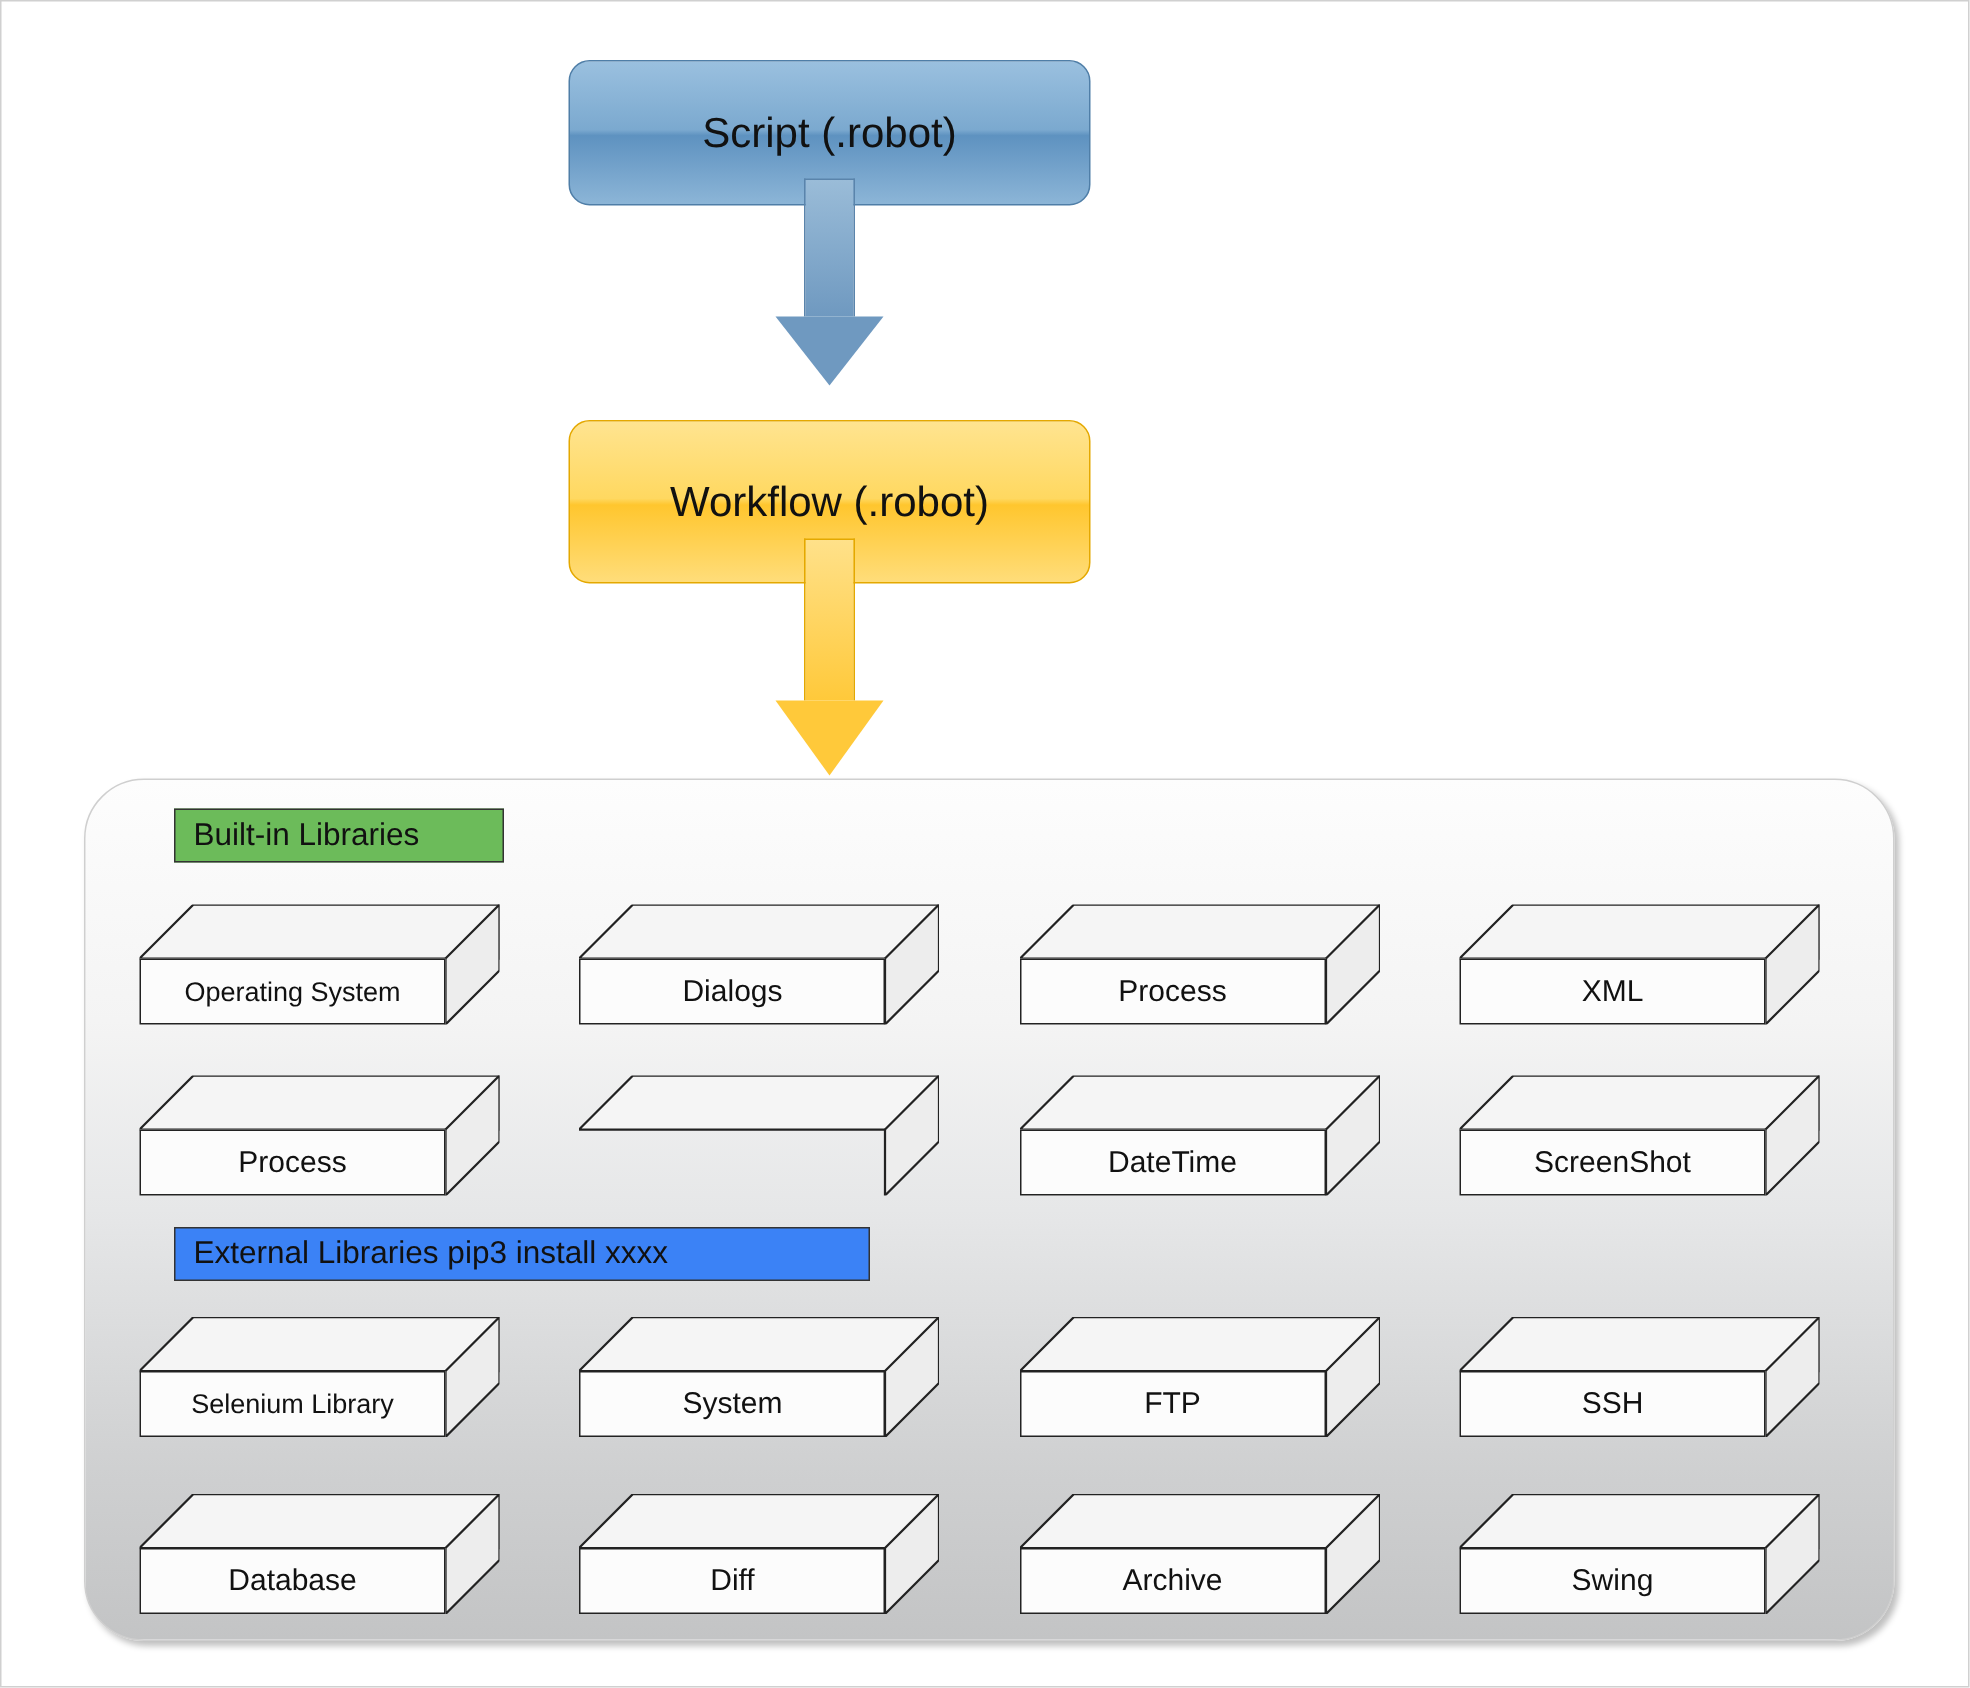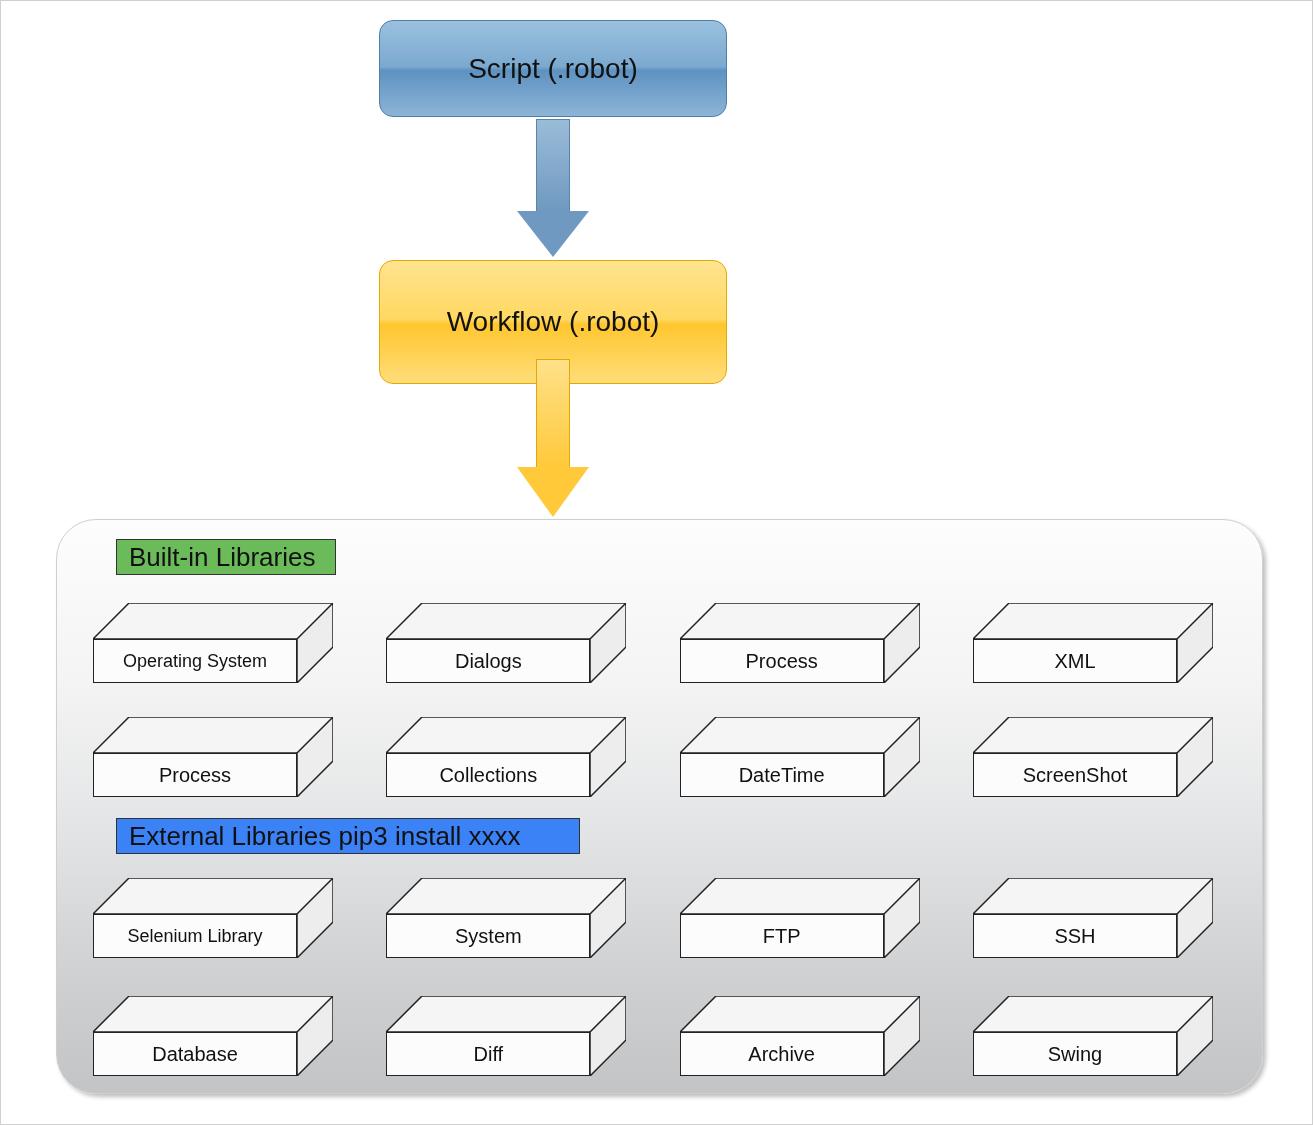--- a/index.html
+++ b/index.html
@@ -21,28 +21,29 @@
   
   .rbox {
     position: absolute;
     border-radius: 14px;
     display: flex;
     align-items: center;
     justify-content: center;
     font-size: 28px;
     color: #111;
     border: 1px solid;
+    margin-top: 20px;
   }
   .rbox.blue {
     left: 378px; top: 19px; width: 348px; height: 97px;
     background: linear-gradient(to bottom, #9ac0df 0%, #7ba9cf 48%, #5e92c0 52%, #8cb5d7 100%);
     border-color: #4f7ea7;
   }
   .rbox.yellow {
-    left: 378px; top: 259px; width: 348px; height: 124px;
+    left: 378px; top: 259px; width: 348px; height: 109px;
     background: linear-gradient(to bottom, #ffe490 0%, #ffd860 48%, #ffc62e 52%, #ffdd7a 100%);
     border-color: #e4a800;
   }
 
   
   .arrow {
     position: absolute;
   }
   .arrow .shaft {
     position: absolute;
@@ -83,21 +84,21 @@
   }
 
   
   .tag {
     position: absolute;
     height: 36px;
     border: 1px solid #333;
     display: flex;
     align-items: center;
     padding: 0 12px;
-    font-size: 26px;
+    font-size: 21px;
     color: #111;
   }
   .tag.green { left: 115px; top: 538px; width: 220px; background: #6cbb5a; }
   .tag.bluetag { left: 115px; top: 817px; width: 464px; background: #3b82f6; }
 
   
   .row {
     position: absolute;
     left: 92px;
     width: 1120px;
@@ -197,21 +198,20 @@
         <polygon points="0,36 36,0 240,0 240,36" fill="#f5f5f5" stroke="#222" stroke-width="1.5"></polygon>
         <polygon points="204,36 240,0 240,44 204,80" fill="#ededed" stroke="#222" stroke-width="1.5"></polygon>
       </svg>
       <div class="face">Process</div>
     </div>
     <div class="block3d">
       <svg width="240" height="80">
         <polygon points="0,36 36,0 240,0 240,36" fill="#f5f5f5" stroke="#222" stroke-width="1.5"></polygon>
         <polygon points="204,36 240,0 240,44 204,80" fill="#ededed" stroke="#222" stroke-width="1.5"></polygon>
       </svg>
-      <div class="face">Collections</div>
     </div>
     <div class="block3d">
       <svg width="240" height="80">
         <polygon points="0,36 36,0 240,0 240,36" fill="#f5f5f5" stroke="#222" stroke-width="1.5"></polygon>
         <polygon points="204,36 240,0 240,44 204,80" fill="#ededed" stroke="#222" stroke-width="1.5"></polygon>
       </svg>
       <div class="face">DateTime</div>
     </div>
     <div class="block3d">
       <svg width="240" height="80">

